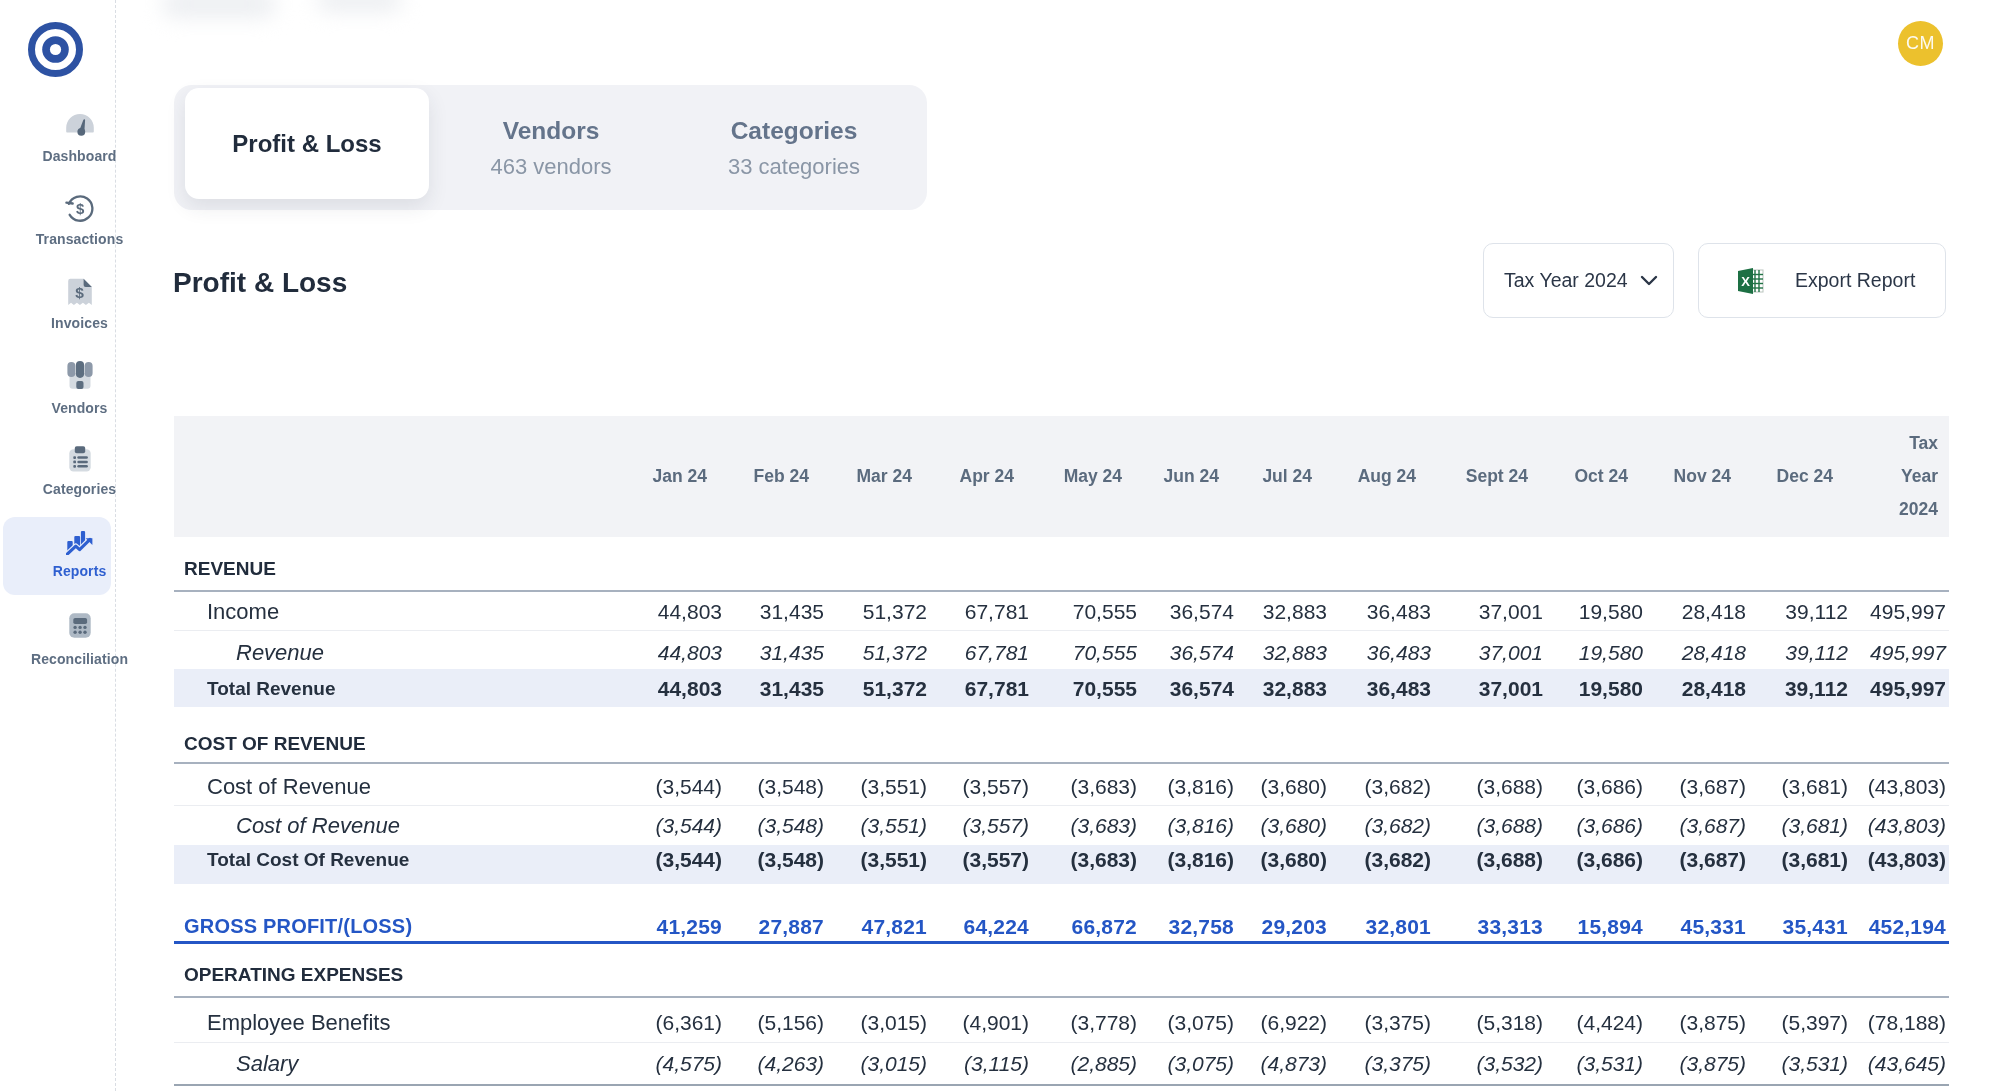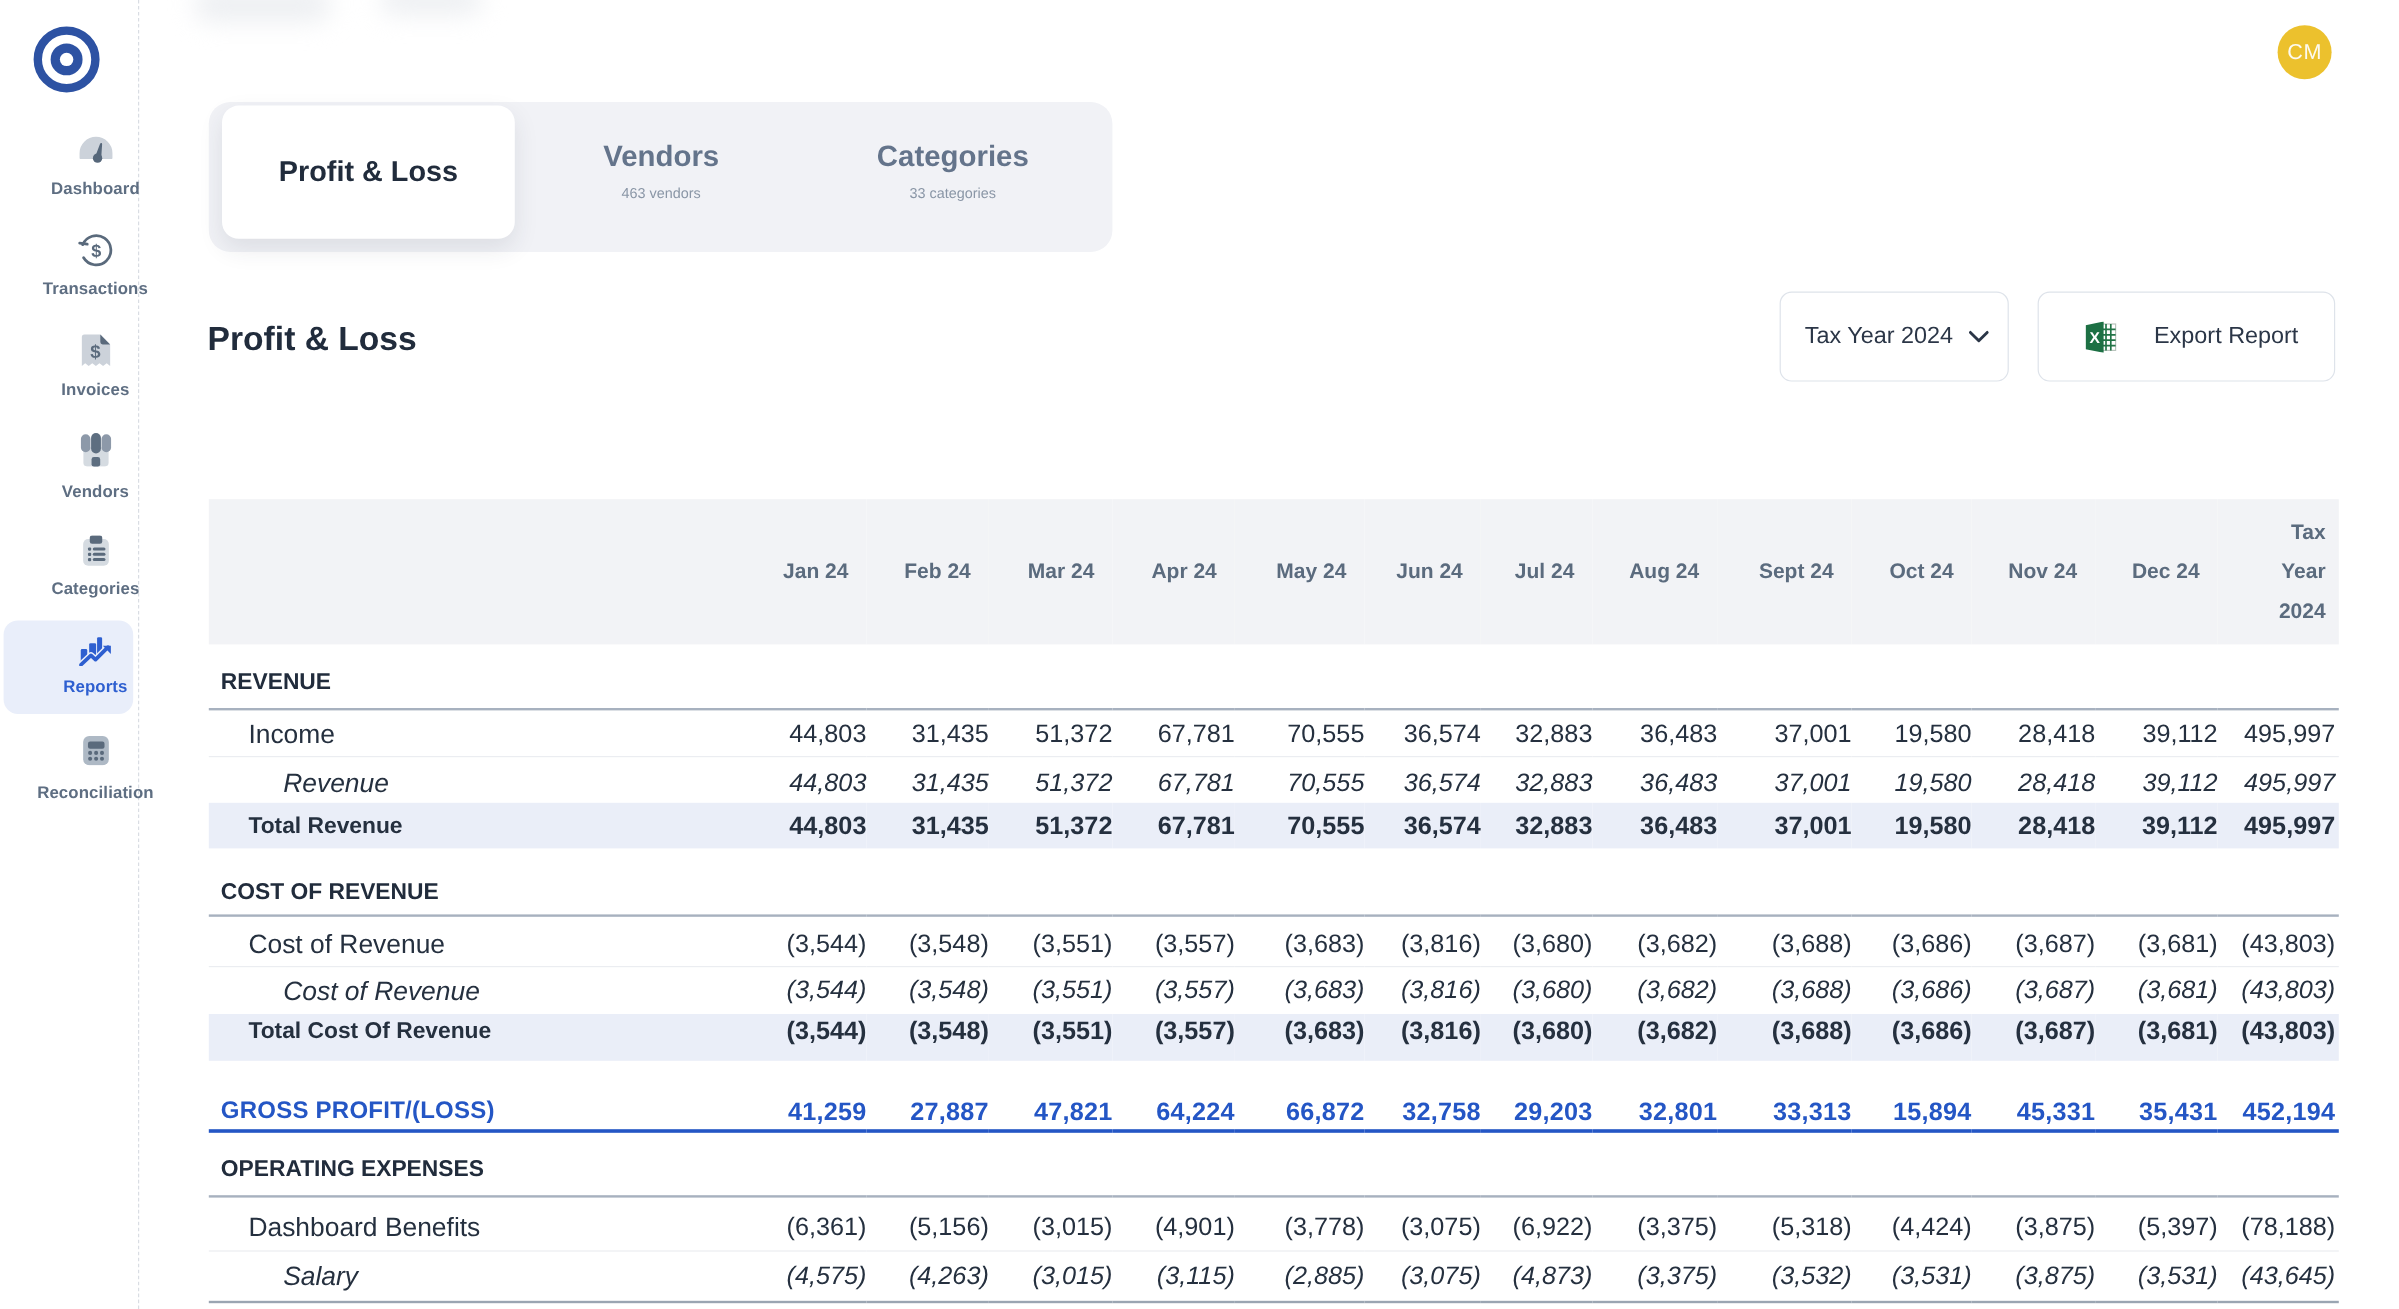--- a/index.html
+++ b/index.html
@@ -15,21 +15,21 @@
 
 
 .blob { position:absolute; background:#edeff2; filter:blur(10px); border-radius:14px; }
 #avatar { position:absolute; left:1898px; top:21px; width:45px; height:45px; border-radius:50%; background:#ecc12d; color:#fdfaf0; font-size:18px; display:flex; align-items:center; justify-content:center; letter-spacing:0.5px; }
 
 #tabbar { position:absolute; left:174px; top:85px; width:753px; height:125px; background:#f1f2f6; border-radius:18px; }
 #tabactive { position:absolute; left:185px; top:88px; width:244px; height:111px; background:#ffffff; border-radius:14px; box-shadow:0 8px 20px rgba(40,50,70,0.10); display:flex; align-items:center; justify-content:center; }
 #tabactive .t1 { font-size:24px; font-weight:700; color:#212c3c; }
 .tab2 { position:absolute; text-align:center; }
 .tab2 .t1 { font-size:24.5px; font-weight:700; color:#64748b; }
-.tab2 .t2 { font-size:12px; color:#8a96a6; margin-top:9px; }
+.tab2 .t2 { font-size:22px; color:#8a96a6; margin-top:9px; }
 
 #h1 { position:absolute; left:173px; top:267px; font-size:28px; font-weight:700; color:#212c3c; }
 .btn { position:absolute; top:243px; height:75px; background:#fff; border:1px solid #dee3ea; border-radius:10px; display:flex; align-items:center; color:#2b3647; font-size:19.5px; }
 #btn-tax { left:1483px; width:191px; padding-left:20px; }
 #btn-exp { left:1698px; width:248px; padding-left:39px; }
 
 
 #tbl { position:absolute; left:174px; top:416px; }
 table { border-collapse:collapse; table-layout:fixed; width:1775px; }
 td { padding:0; text-align:right; font-size:21px; color:#25303f; vertical-align:middle; white-space:nowrap; }
@@ -362,21 +362,21 @@
           <td class="tax">452,194</td>
         </tr>
 <tr>
           <td colspan="14" style="height:12px"></td>
         </tr>
 <tr class="sec" style="height:43px">
           <td class="lab">OPERATING EXPENSES</td>
           <td colspan="13"></td>
         </tr>
 <tr class="r1 pt7" style="height:45px">
-          <td class="lab">Dashboard Benefits</td>
+          <td class="lab">Employee Benefits</td>
           <td>(6,361)</td>
           <td>(5,156)</td>
           <td>(3,015)</td>
           <td>(4,901)</td>
           <td>(3,778)</td>
           <td>(3,075)</td>
           <td>(6,922)</td>
           <td>(3,375)</td>
           <td>(5,318)</td>
           <td>(4,424)</td>

